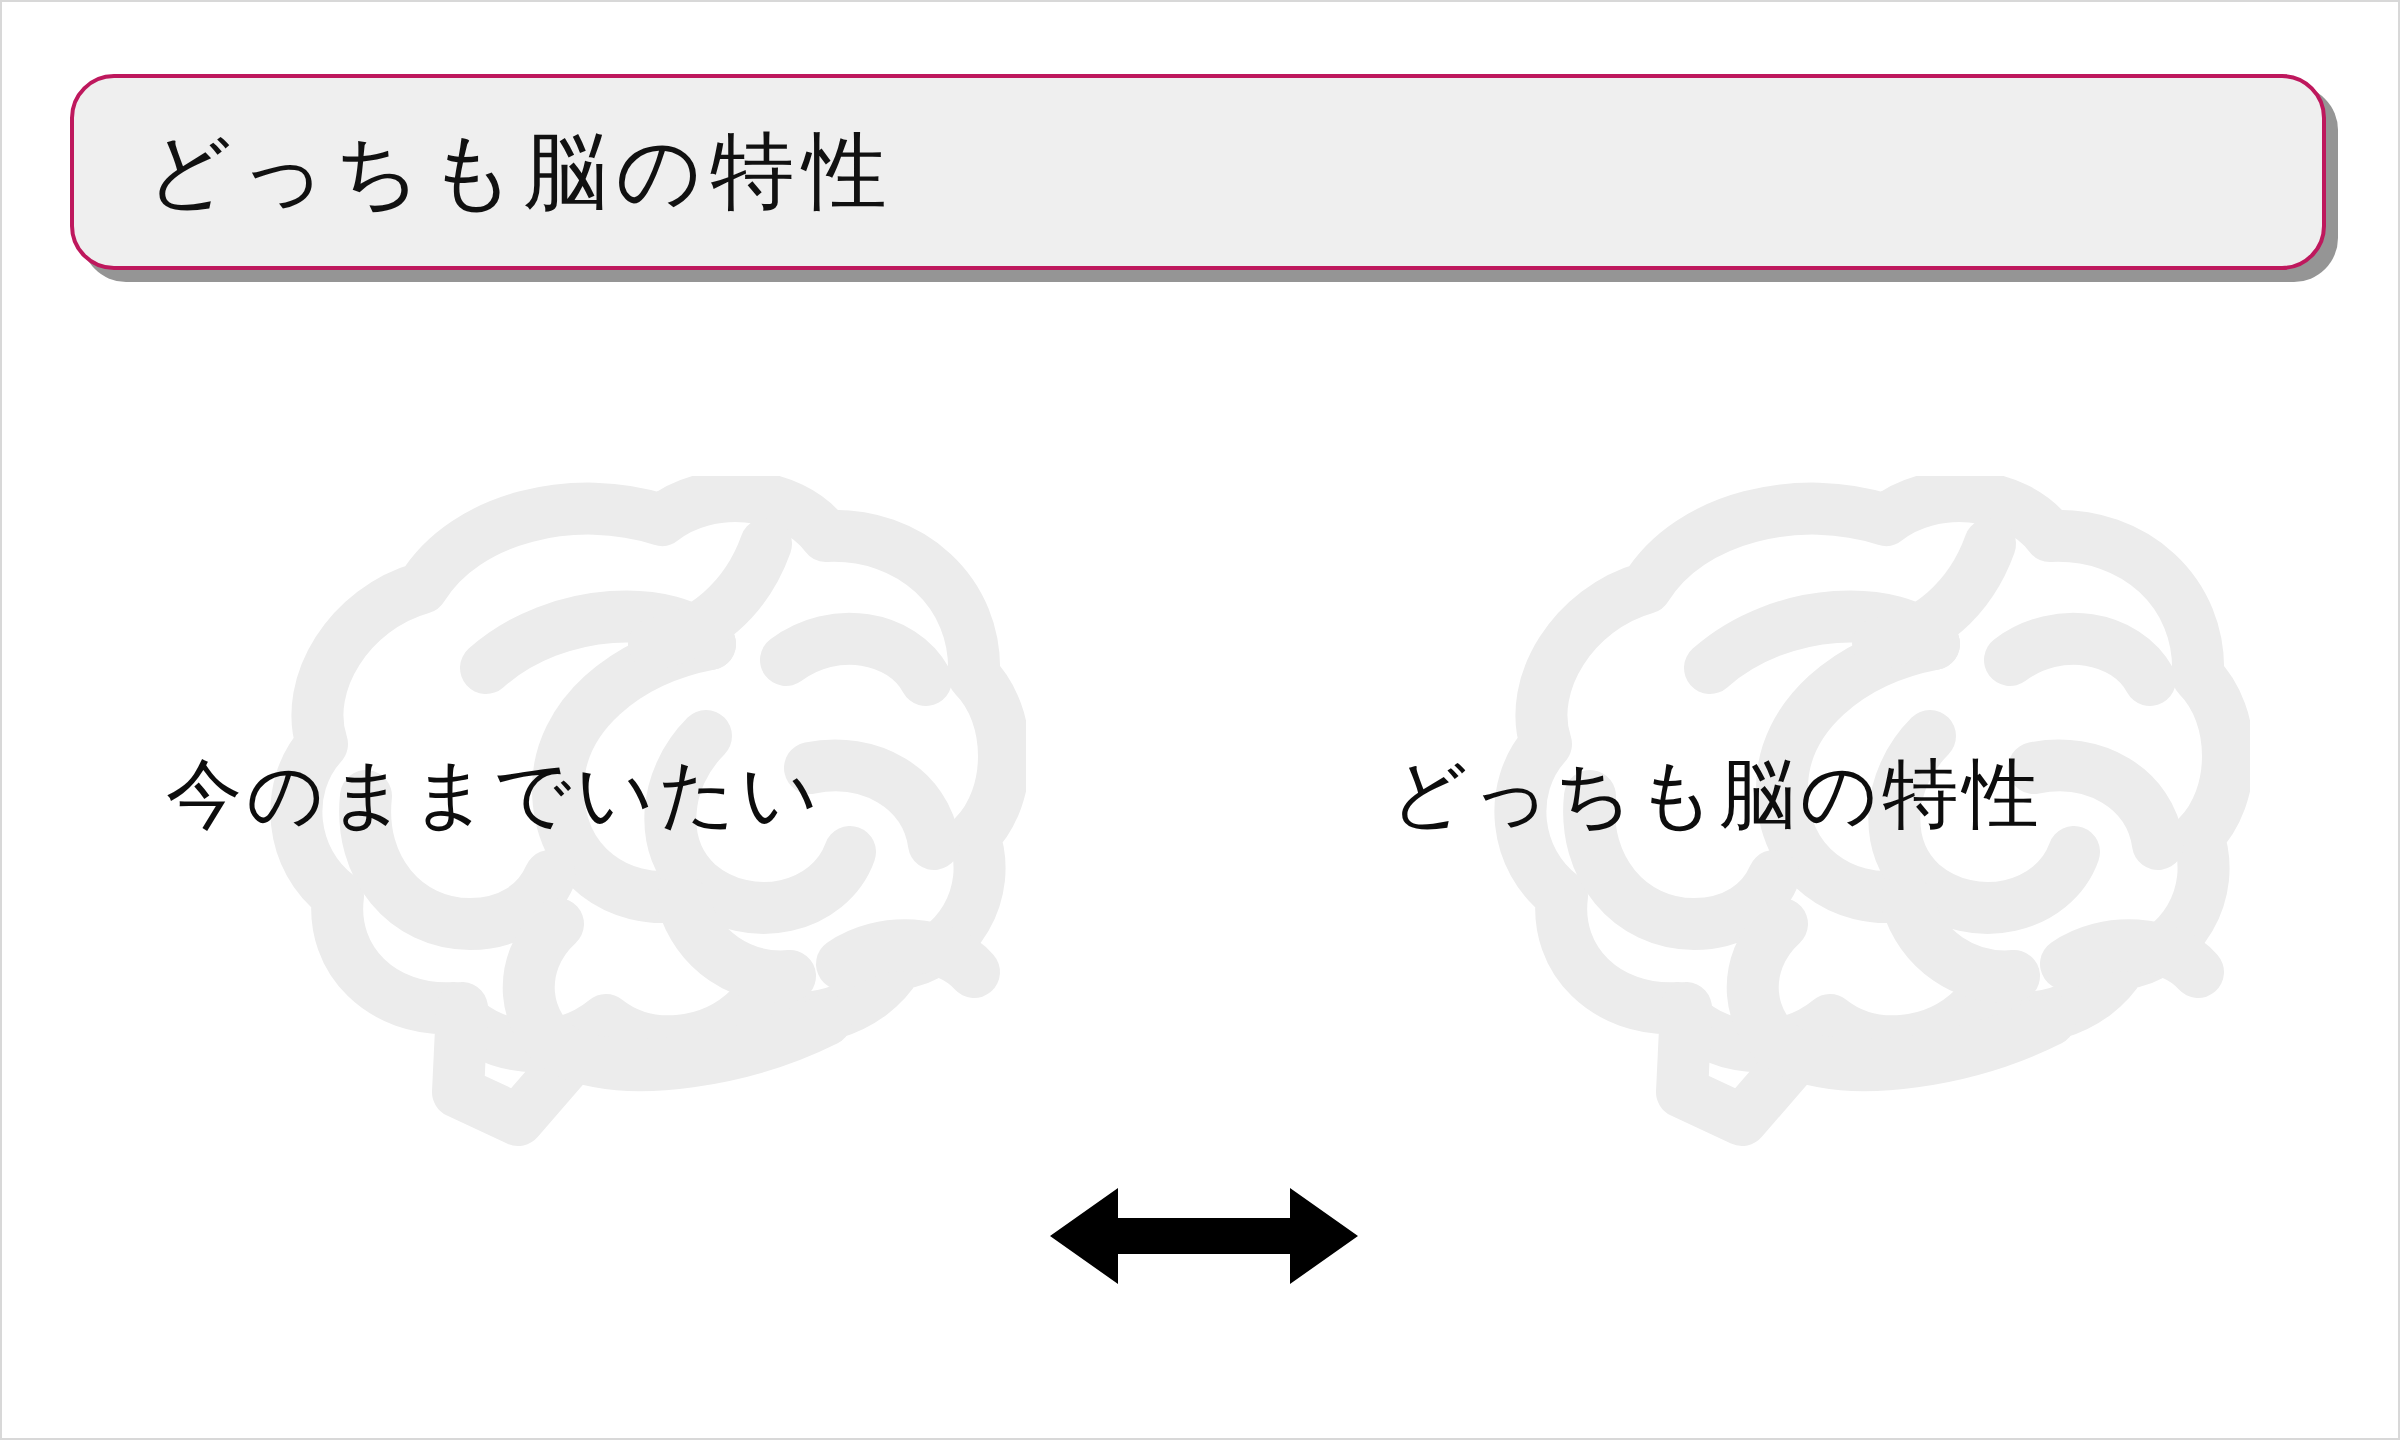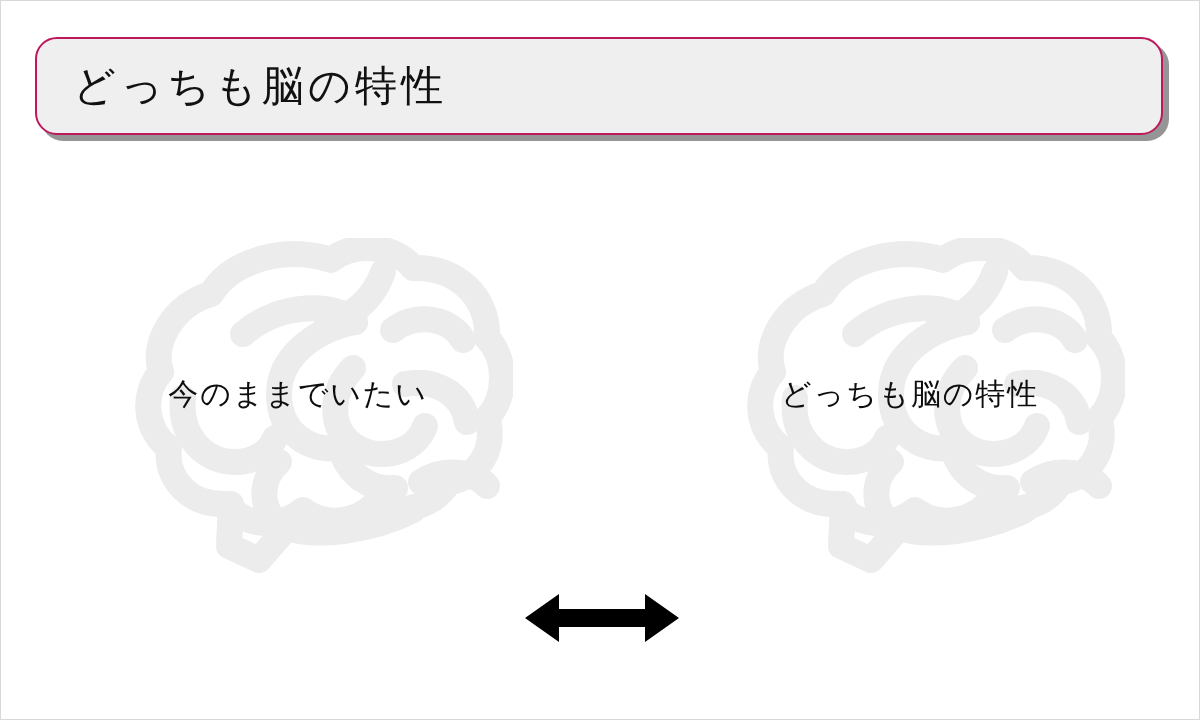--- a/index.html
+++ b/index.html
@@ -91,22 +91,22 @@
     display: block;
     width: 100%;
     height: 100%;
   }
 
   .side-label {
     position: absolute;
     left: 0;
     top: 163px;
     width: 430px;
-    text-align: center;
-    font-size: 30px;
+    text-align: left;
+    font-size: 38px;
     line-height: 1;
     color: #0d0d0d;
     letter-spacing: 0.06em;
     white-space: nowrap;
   }
 
   
   .arrow {
     position: absolute;
     left: 524px;

